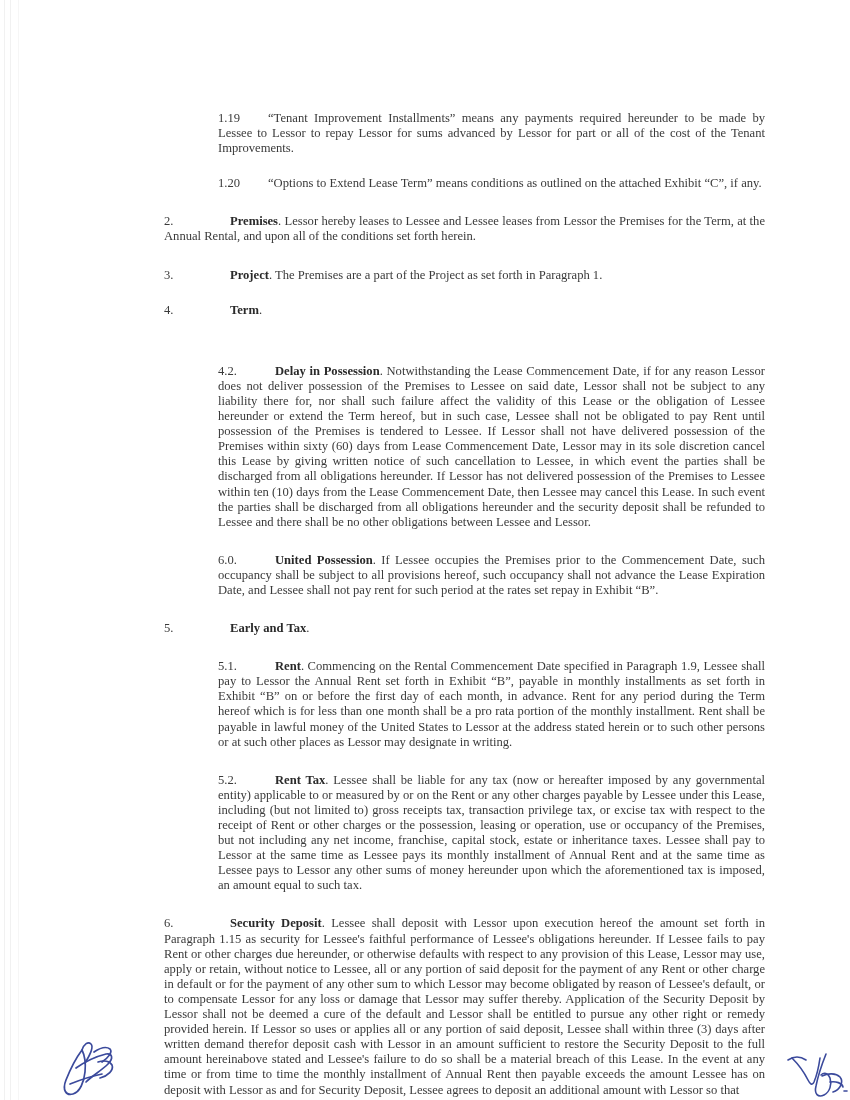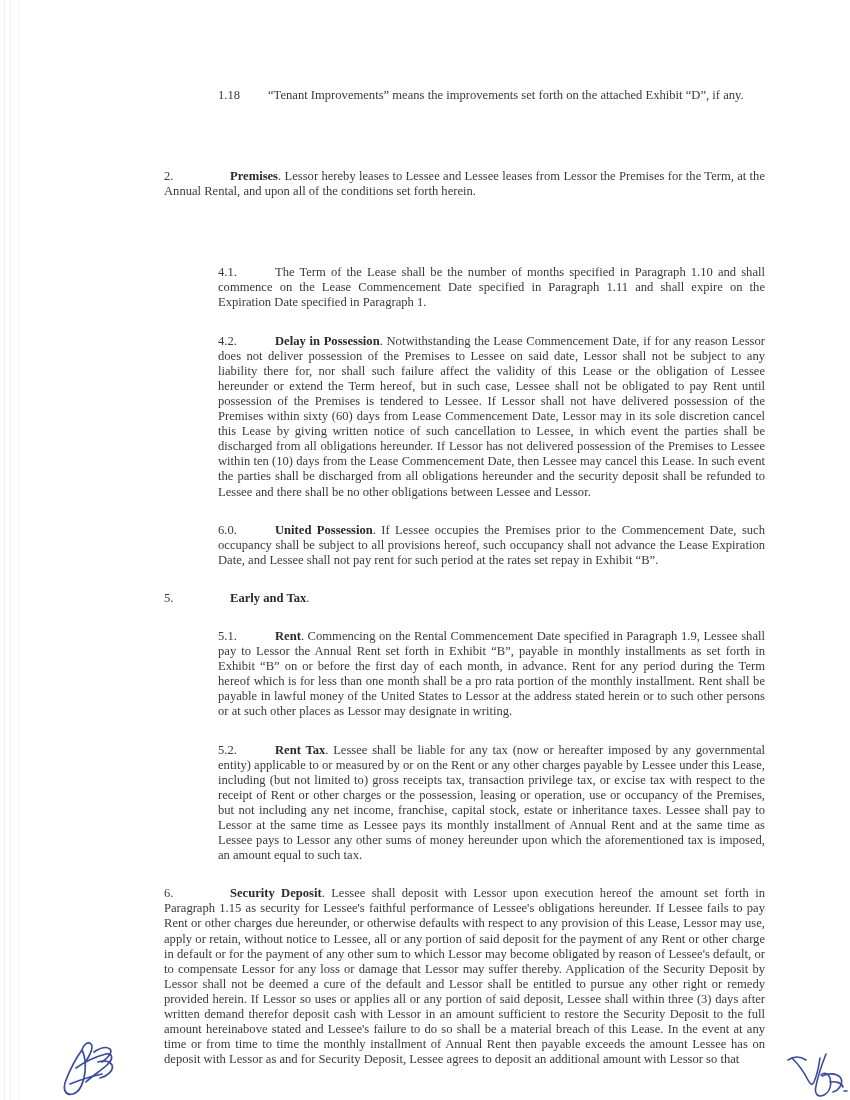--- a/index.html
+++ b/index.html
@@ -87,41 +87,43 @@
 </style>
 </head>
 <body>
 
 <div class="scan-edge a"></div>
 <div class="scan-edge b"></div>
 <div class="scan-edge c"></div>
 
 <div class="page">
 
-  <p class="para ind-1"><span class="num num-w-a">1.18</span><span>“Tenant Improvements” means the improvements set forth on the attached Exhibit “D”, if any.</span></p>
 
   <div class="gap-lg"></div>
 
+  <p class="para ind-1"><span class="num num-w-a">1.19</span><span>“Tenant Improvement Installments” means any payments required hereunder to be made by Lessee to Lessor to repay Lessor for sums advanced by Lessor for part or all of the cost of the Tenant Improvements.</span></p>
 
   <div class="gap-md"></div>
 
+  <p class="para ind-1"><span class="num num-w-a">1.20</span><span>“Options to Extend Lease Term” means  conditions as outlined on the attached Exhibit “C”, if any.</span></p>
 
   <div class="gap-lg"></div>
 
   <p class="para ind-2"><span class="num num-w-b">2.</span><b>Premises</b><span>. Lessor hereby leases to Lessee and Lessee leases from Lessor the Premises for the Term, at the Annual Rental, and upon all of the conditions set forth herein.</span></p>
 
   <div class="gap-lg"></div>
 
+  <p class="para ind-2"><span class="num num-w-b">3.</span><b>Project</b><span>. The Premises are a part of the Project as set forth in Paragraph 1.</span></p>
 
   <div class="gap-md"></div>
 
+  <p class="para ind-2"><span class="num num-w-b">4.</span><b>Term</b><span>.</span></p>
 
   <div class="gap-lg"></div>
 
-  <p class="para ind-1"><span class="num num-w-c">4.1.</span><span>The Term of the Lease shall be the number of months specified in Paragraph 1.10 and shall commence on the Lease Commencement Date specified in Paragraph 1.11 and shall expire on the Expiration Date specified in Paragraph 1.</span></p>
 
   <div class="gap-lg"></div>
 
   <p class="para ind-1"><span class="num num-w-c">4.2.</span><b>Delay in Possession</b><span>. Notwithstanding the Lease Commencement Date, if for any reason Lessor does not deliver possession of the Premises to Lessee on said date, Lessor shall not be subject to any liability there for, nor shall such failure affect the validity of this Lease or the obligation of Lessee hereunder or extend the Term hereof, but in such case, Lessee shall not be obligated to pay Rent until possession of the Premises is tendered to Lessee.  If Lessor shall not have delivered possession of the Premises within sixty (60) days from Lease Commencement Date, Lessor may in its sole discretion cancel this Lease by giving written notice of such cancellation to Lessee, in which event the parties shall be discharged from all obligations hereunder. If Lessor has not delivered possession of the Premises to Lessee within ten (10) days from the Lease Commencement Date, then Lessee may cancel this Lease. In such event the parties shall be discharged from all obligations hereunder and the security deposit shall be refunded to Lessee and there shall be no other obligations between Lessee and Lessor.</span></p>
 
   <div class="gap-lg"></div>
 
   <p class="para ind-1"><span class="num num-w-c">6.0.</span><b>United Possession</b><span>. If Lessee occupies the Premises prior to the Commencement Date, such occupancy shall be subject to all provisions hereof, such occupancy shall not advance the Lease Expiration Date, and Lessee shall not pay rent for such period at the rates set repay in  Exhibit “B”.</span></p>
 
   <div class="gap-lg"></div>

